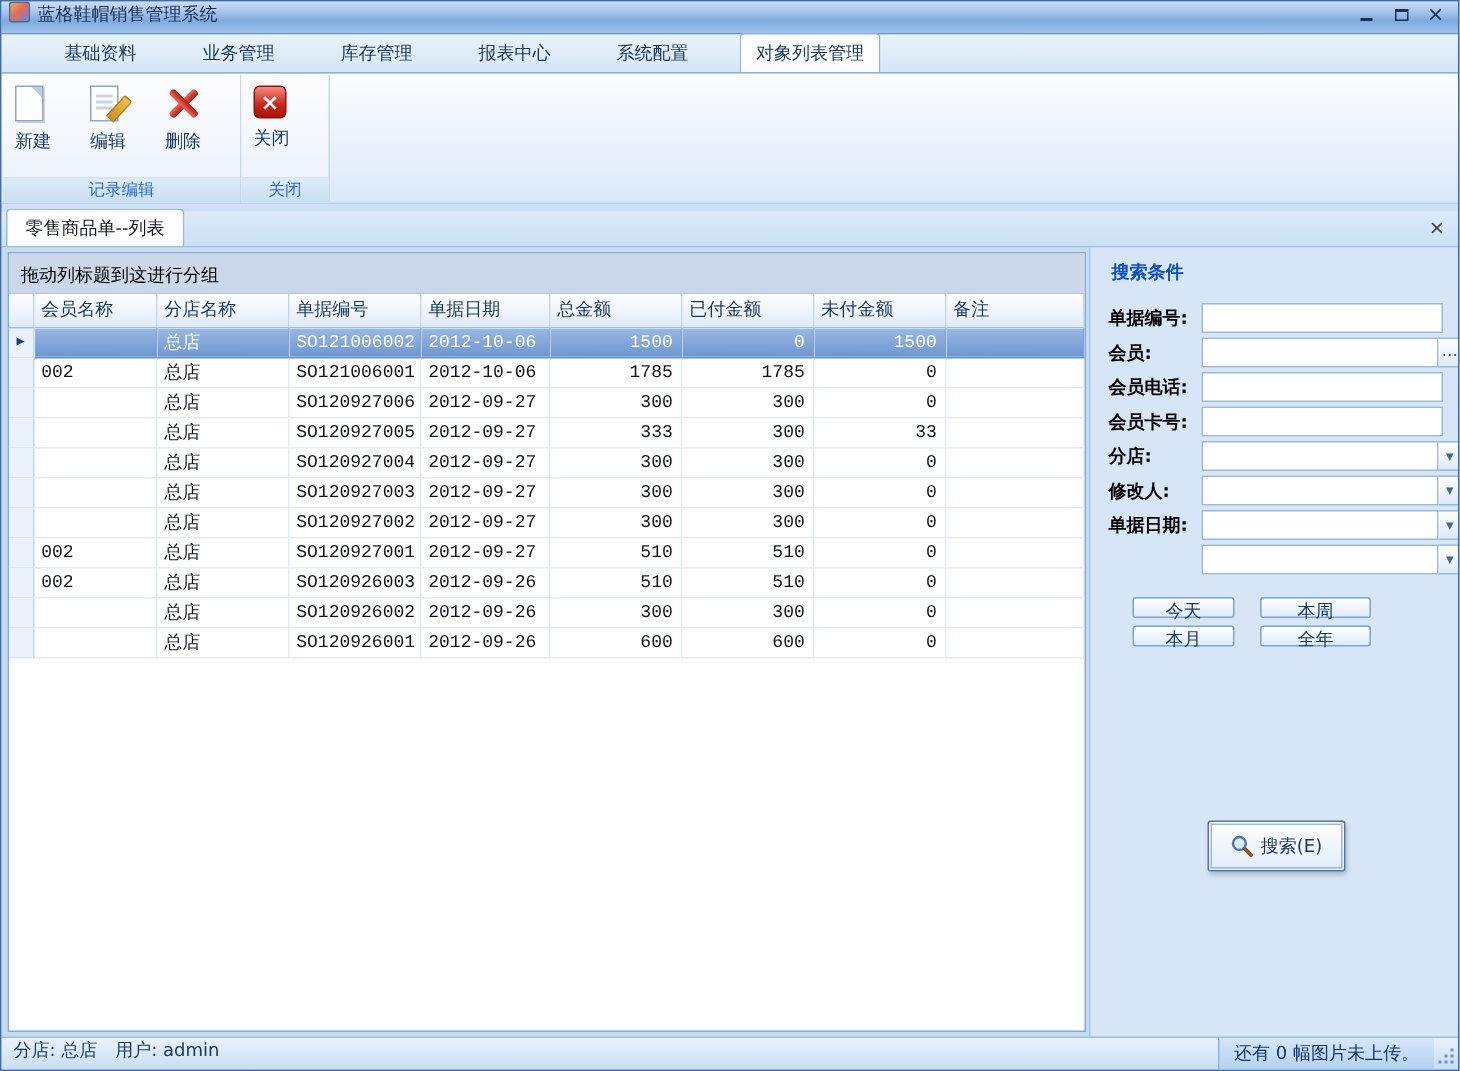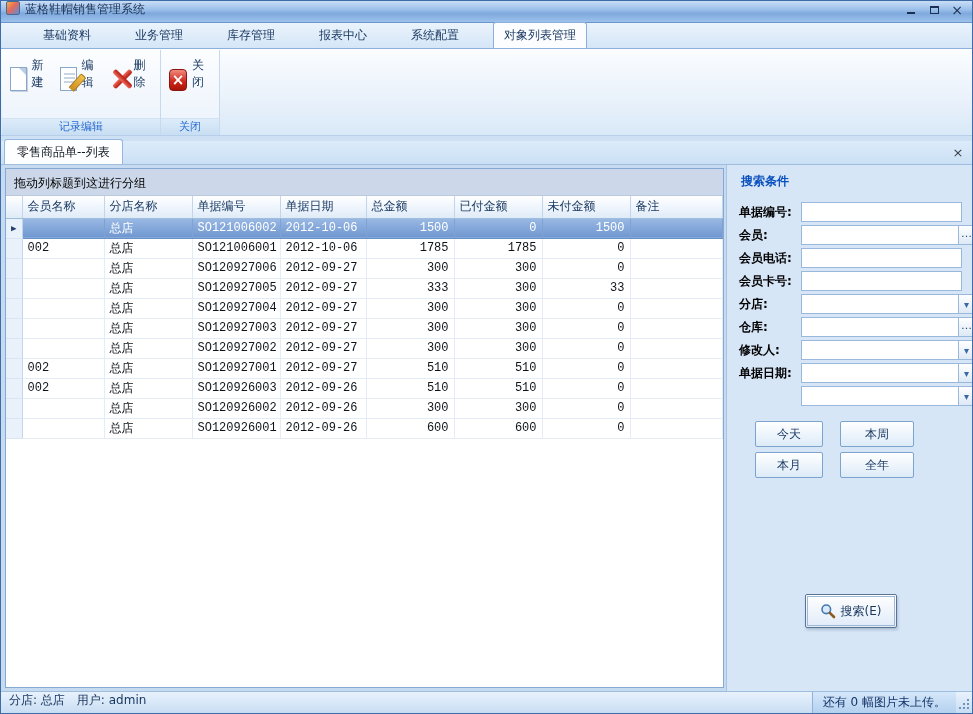--- a/index.html
+++ b/index.html
@@ -30,21 +30,21 @@
   .menu-tab.active { background:#fbfdff; border:1px solid #8cb0dc; border-bottom:none;
                      border-radius:3px 3px 0 0; margin-bottom:0; }
 
   
   .ribbon { height:88px; flex:0 0 auto; display:flex; align-items:stretch; padding:1px 0 0 1px;
             background:linear-gradient(#fbfdff,#e7f0fa 65%,#d9e9f8);
             border-top:1px solid #8cb0dc; border-bottom:1px solid #b7cfe9; }
   .ribbon-group { display:flex; flex-direction:column; border-right:1px solid #c6d9ee;
                   background:linear-gradient(#fcfdff,#eaf2fb); }
   .ribbon-btns { flex:1; display:flex; align-items:flex-start; gap:8px; padding:5px 8px 0 8px; }
-  .ribbon-btn { width:42px; display:flex; align-items:flex-end; gap:5px;
+  .ribbon-btn { width:42px; display:flex; flex-direction:column; align-items:flex-start; gap:5px;
                 color:#16365f; padding-top:2px; cursor:default; }
   .group-label { height:17px; line-height:16px; text-align:center; font-size:11px; color:#2a6cd0;
                  background:linear-gradient(#ddecfa,#c8def2); border-top:1px solid #d2e2f2; }
 
   
   .icon-new { width:19px; height:24px; background:#fff; border:1px solid #8aa6c8;
               box-shadow:1px 1px 0 rgba(110,140,180,.35); position:relative; }
   .icon-new::before { content:""; position:absolute; left:0; top:0; width:0; height:0;
               border-style:solid; border-width:0 7px 7px 0; border-color:transparent #b9cde4 transparent transparent; right:0; left:auto; }
   .icon-edit { width:19px; height:24px; background:#fff; border:1px solid #8aa6c8; position:relative; }
@@ -105,21 +105,21 @@
   .control input { flex:1; min-width:0; height:20px; border:1px solid #9ab8dc; background:#fff;
                    padding:0 3px; font-size:12px; font-family:inherit; outline:none; }
   .ctl-btn { width:16px; height:20px; flex:0 0 auto; border:1px solid #9ab8dc; border-left:none;
              background:linear-gradient(#ffffff,#dde9f6); display:flex; align-items:center;
              justify-content:center; color:#2a4a7a; cursor:default; }
   .ctl-btn.ell::before { content:"…"; font-size:11px; margin-top:-4px; }
   .ctl-btn.dd::before { content:"▾"; font-size:10px; color:#3a68a8; }
 
   .quick-grid { display:grid; grid-template-columns:68px 74px; gap:5px 17px;
                 margin:12px 0 0 16px; }
-  .quick-btn { height:26px; background:linear-gradient(#ffffff,#dcebf8);
+  .quick-btn { height:14px; background:linear-gradient(#ffffff,#dcebf8);
                border:1px solid #7da3cf; border-radius:2px; color:#16365f; font-size:12px;
                font-family:inherit; cursor:default; }
 
   .search-btn { margin:116px auto 0; width:92px; height:34px; display:flex; align-items:center;
                 justify-content:center; gap:5px; background:linear-gradient(#ffffff,#e0ebf8);
                 border:1px solid #5a748f; border-radius:2px; outline:1px solid #9db8d8; outline-offset:-3px;
                 box-shadow:1px 2px 3px rgba(40,70,110,.25); color:#16365f; font-size:12px;
                 font-family:inherit; cursor:default; }
 
   
@@ -389,27 +389,20 @@
       </div>
 
       <div class="field-row">
         <label>分店:</label>
         <div class="control">
           <input value="" style="">
           <span class="ctl-btn dd"></span>
         </div>
       </div>
 
-      <div class="field-row">
-        <label>仓库:</label>
-        <div class="control">
-          <input value="" style="">
-          <span class="ctl-btn ell"></span>
-        </div>
-      </div>
 
       <div class="field-row">
         <label>修改人:</label>
         <div class="control">
           <input value="" style="">
           <span class="ctl-btn dd"></span>
         </div>
       </div>
 
       <div class="field-row">

